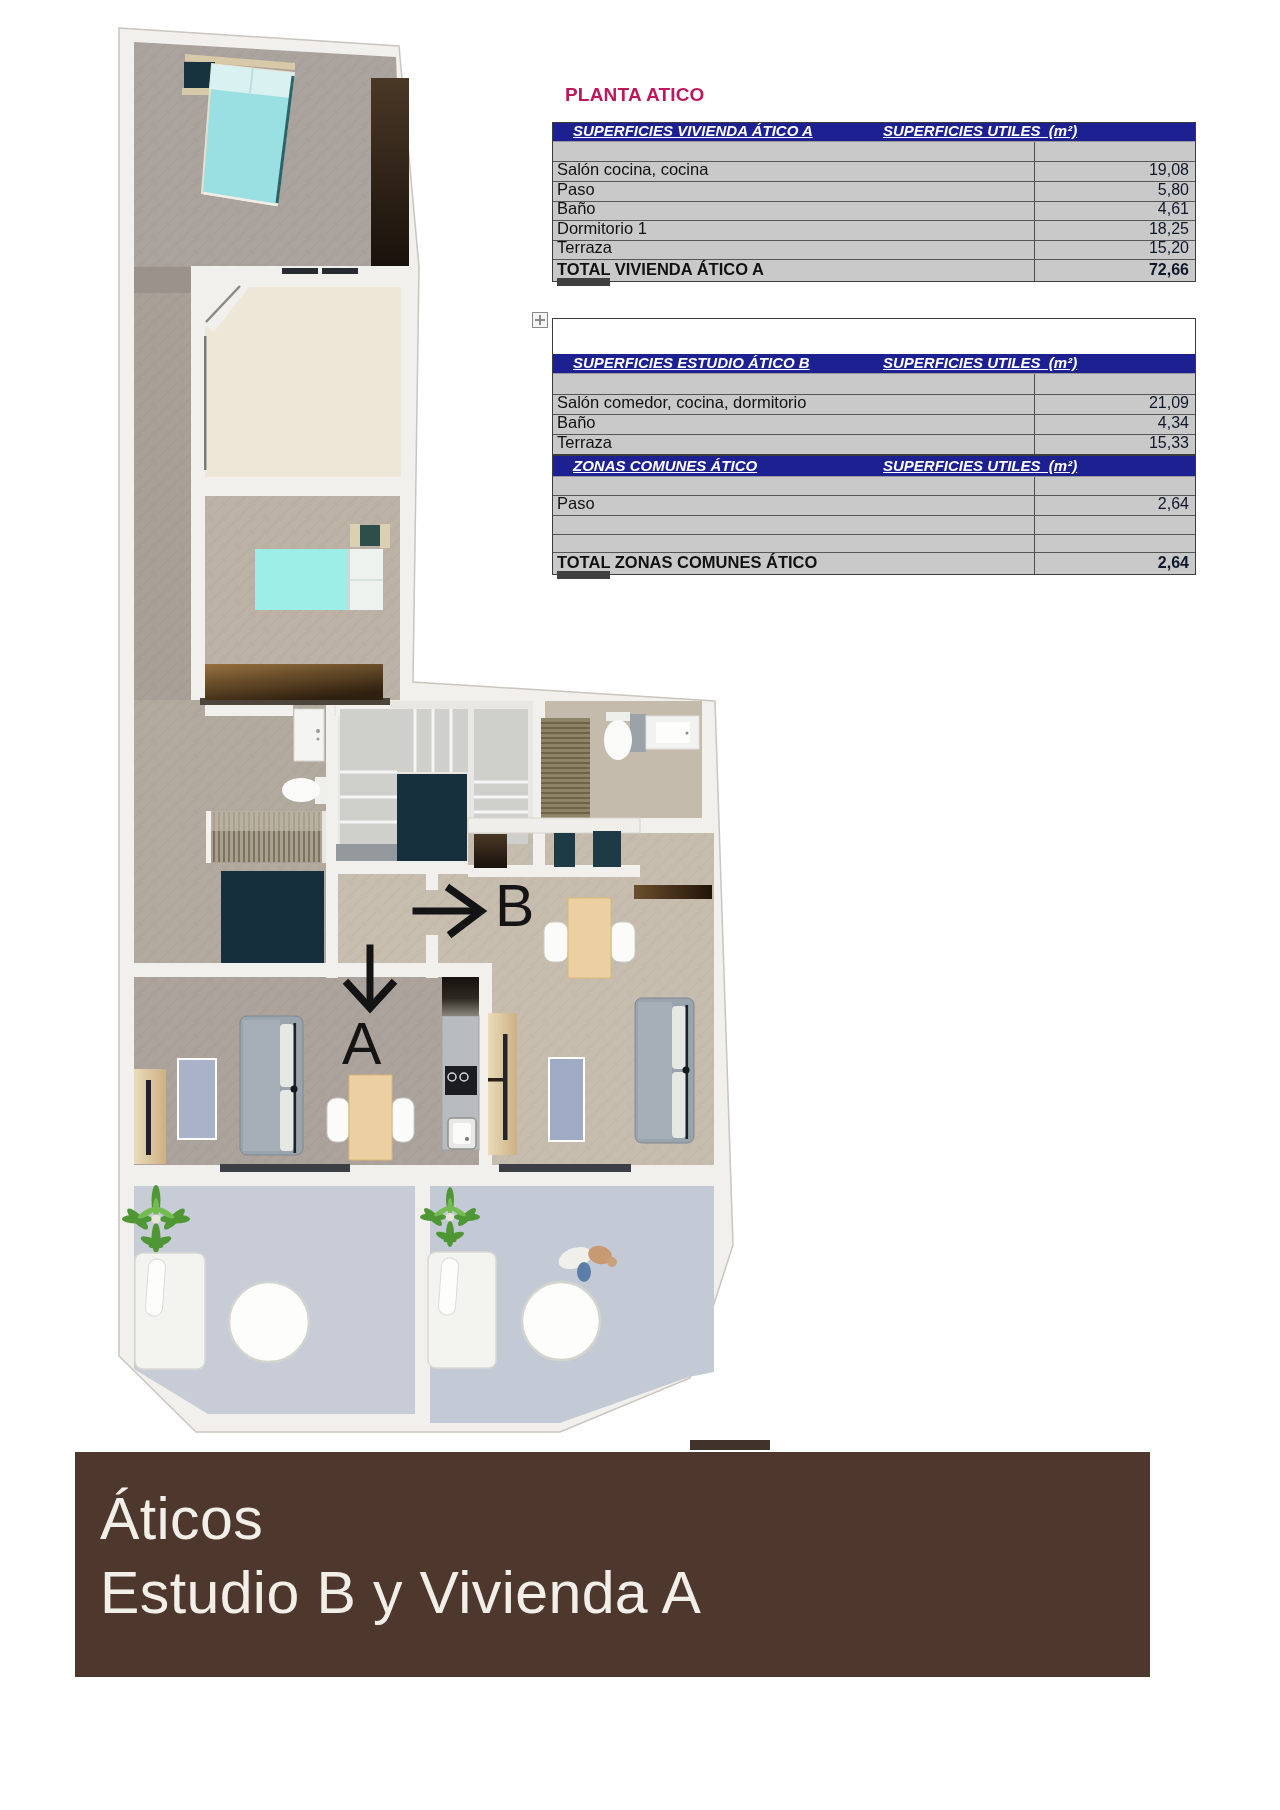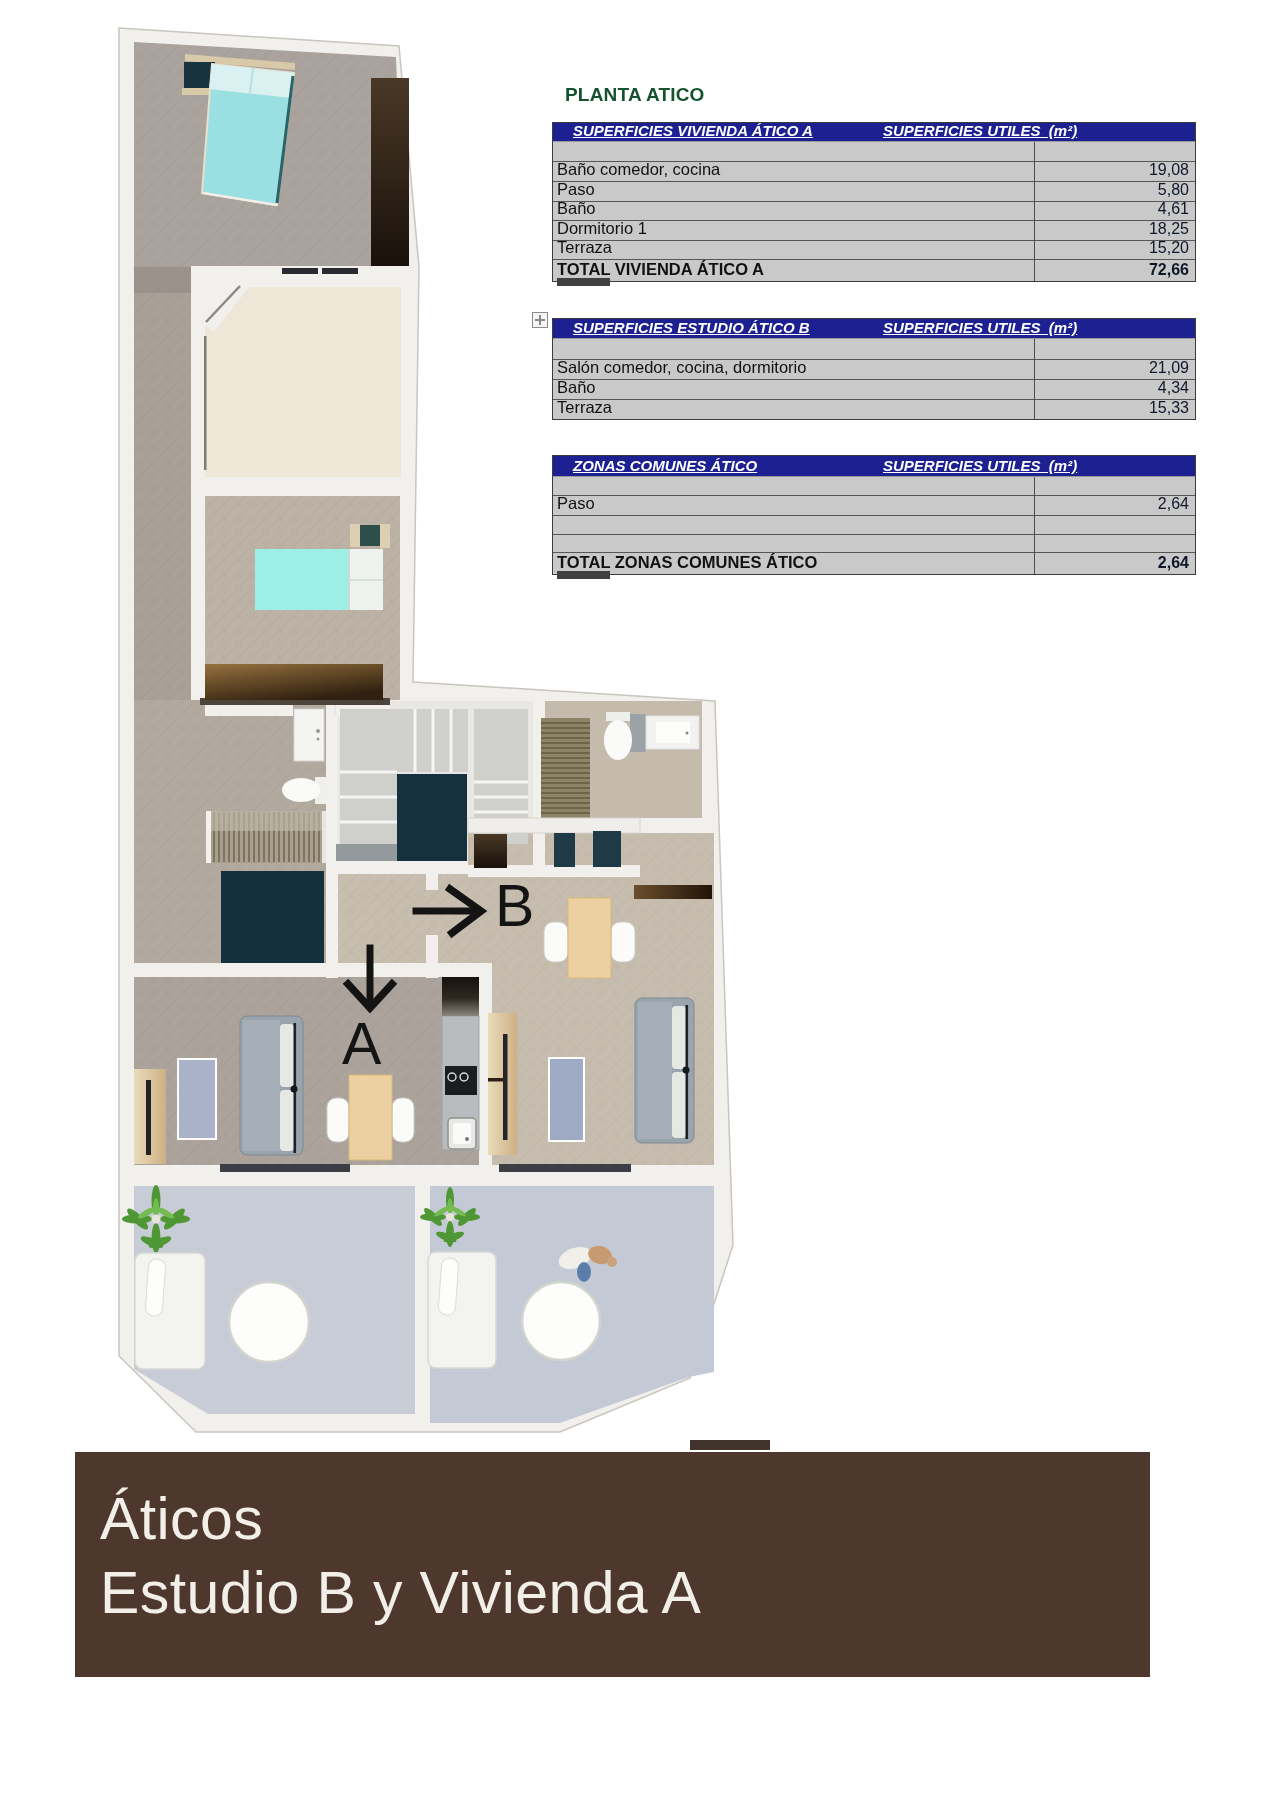--- a/index.html
+++ b/index.html
@@ -401,32 +401,32 @@
     <ellipse cx="600" cy="1255" rx="12" ry="9" fill="#c89a72" transform="rotate(15 600 1255)"></ellipse>
     <ellipse cx="584" cy="1272" rx="7" ry="10" fill="#5b7ea8"></ellipse>
     <circle cx="612" cy="1262" r="5" fill="#caa27b"></circle>
   </g>
 
   <circle cx="561" cy="1321" r="39" fill="#fdfdfc" stroke="#d4d4ce" stroke-width="2.5"></circle>
 
   <rect x="690" y="1440" width="80" height="10" fill="#3f332b"></rect>
 </svg>
 
-<div class="abs" style="left:565px;top:84px;font-size:19px;font-weight:bold;color:#14532d;letter-spacing:0.2px;">PLANTA ATICO</div>
+<div class="abs" style="left:565px;top:84px;font-size:19px;font-weight:bold;color:#be185d;letter-spacing:0.2px;">PLANTA ATICO</div>
 
 <div class="tbl" style="top:122px;">
   <div class="thead" style="height:18px;">
         <span class="h1">SUPERFICIES VIVIENDA ÁTICO A</span>
         <span class="h2">SUPERFICIES UTILES&nbsp; (m²)</span>
       </div>
   <div style="position:relative;">
     <div class="vdiv"></div>
     <div class="trow first" style="height:19px;"></div>
     <div class="trow" style="height:20px;">
-          <span class="lbl">Baño comedor, cocina</span>
+          <span class="lbl">Salón cocina, cocina</span>
           <span class="val">19,08</span>
         </div>
     <div class="trow" style="height:20px;">
           <span class="lbl">Paso</span>
           <span class="val">5,80</span>
         </div>
     <div class="trow" style="height:19px;">
           <span class="lbl">Baño</span>
           <span class="val">4,61</span>
         </div>
@@ -444,21 +444,21 @@
         </div>
   </div>
 </div>
 
 <div class="abs" style="left:532px;top:312px;width:14px;height:14px;border:1px solid #8a8a8a;background:#f4f4f4;">
   <div style="position:absolute;left:6px;top:2px;width:2px;height:10px;background:#8a8a8a;"></div>
   <div style="position:absolute;left:2px;top:6px;width:10px;height:2px;background:#8a8a8a;"></div>
 </div>
 
 <div class="tbl" style="top:318px;">
-  <div class="thead" style="height:19px;">
+  <div class="thead" style="height:19px;margin-top:35px;">
         <span class="h1">SUPERFICIES ESTUDIO ÁTICO B</span>
         <span class="h2">SUPERFICIES UTILES&nbsp; (m²)</span>
       </div>
   <div style="position:relative;">
     <div class="vdiv"></div>
     <div class="trow first" style="height:20px;"></div>
     <div class="trow" style="height:20px;">
           <span class="lbl">Salón comedor, cocina, dormitorio</span>
           <span class="val">21,09</span>
         </div>

